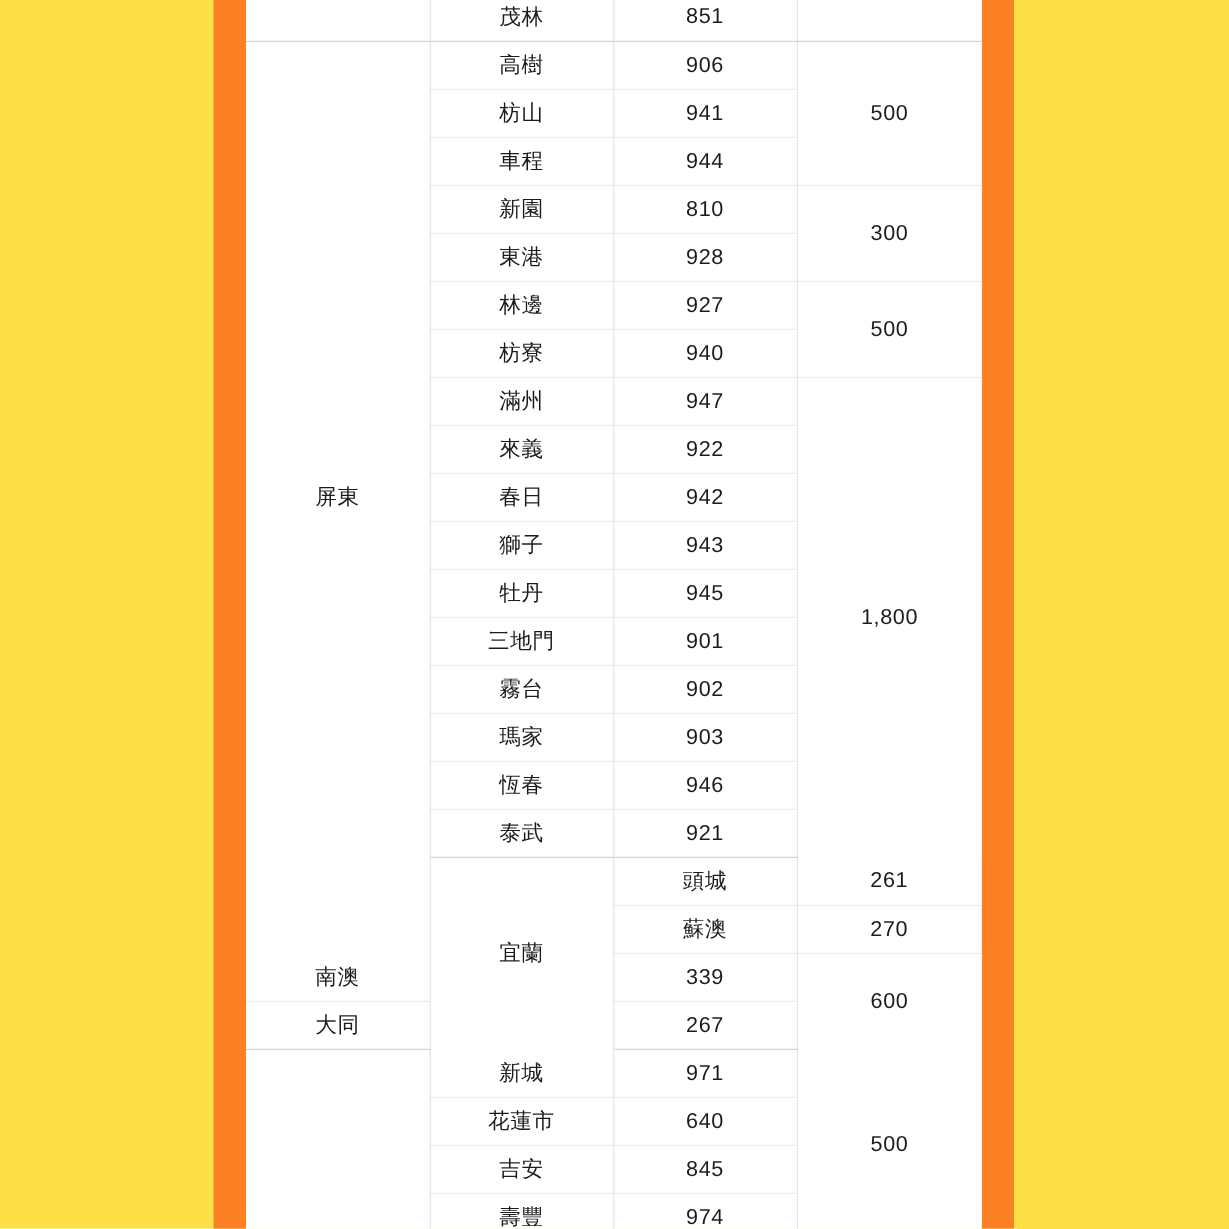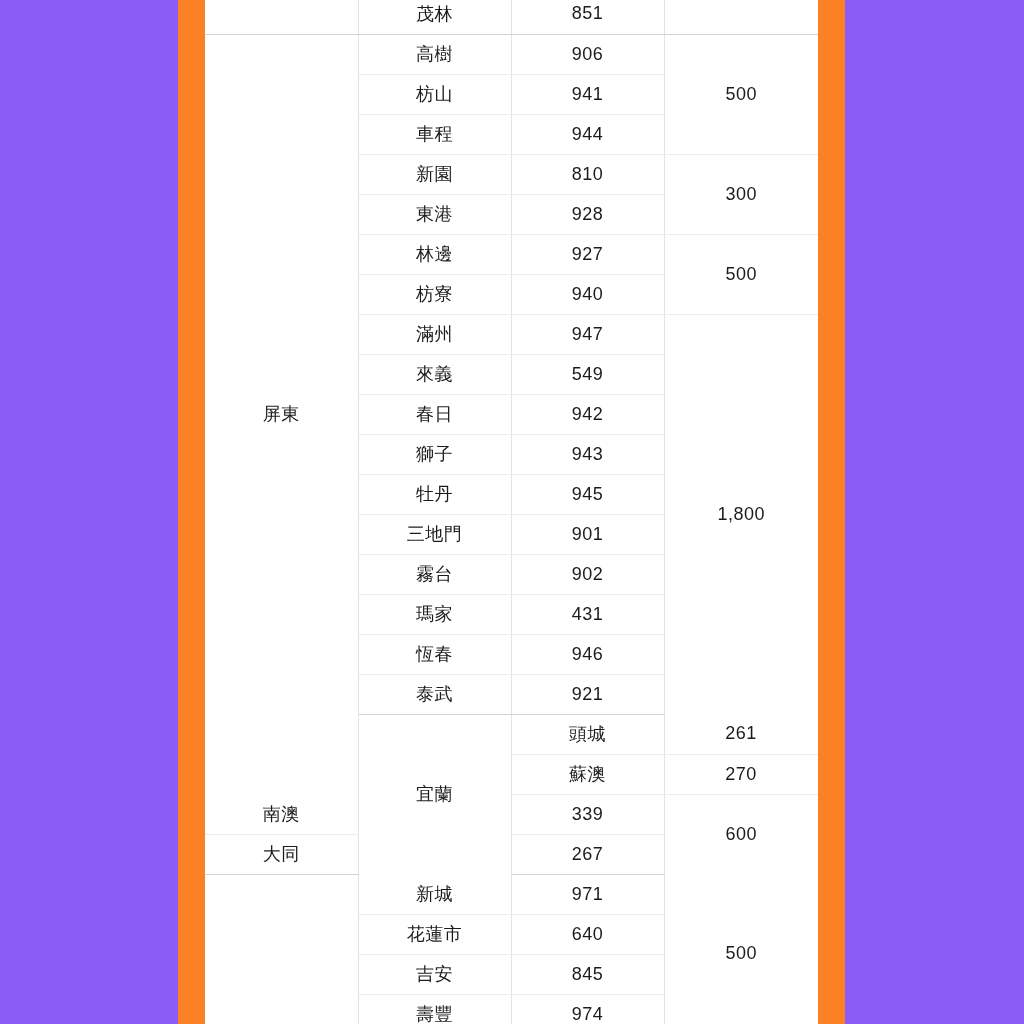--- a/index.html
+++ b/index.html
@@ -5,21 +5,21 @@
   * { margin:0; padding:0; box-sizing:border-box; }
   html, body {
     width:1024px; height:1024px;
     background:#ffffff;
     font-family:"Liberation Sans","DejaVu Sans",sans-serif;
     overflow:hidden;
   }
   #page {
     position:relative;
     width:1024px; height:1024px;
-    background:#8b5cf6;
+    background:#fde047;
   }
   
   .side-bar {
     position:absolute;
     top:0; bottom:0;
     width:27px;
     background:#fb8124;
   }
   .side-bar.left  { left:178px; }
   .side-bar.right { left:818px; }
@@ -124,21 +124,21 @@
             <td class="col-district">枋寮</td>
             <td class="col-zip">940</td>
           </tr>
           <tr>
             <td class="col-district">滿州</td>
             <td class="col-zip">947</td>
             <td class="col-fee" rowspan="10">1,800</td>
           </tr>
           <tr>
             <td class="col-district">來義</td>
-            <td class="col-zip">549</td>
+            <td class="col-zip">922</td>
           </tr>
           <tr>
             <td class="col-district">春日</td>
             <td class="col-zip">942</td>
           </tr>
           <tr>
             <td class="col-district">獅子</td>
             <td class="col-zip">943</td>
           </tr>
           <tr>
@@ -148,21 +148,21 @@
           <tr>
             <td class="col-district">三地門</td>
             <td class="col-zip">901</td>
           </tr>
           <tr>
             <td class="col-district">霧台</td>
             <td class="col-zip">902</td>
           </tr>
           <tr>
             <td class="col-district">瑪家</td>
-            <td class="col-zip">431</td>
+            <td class="col-zip">903</td>
           </tr>
           <tr>
             <td class="col-district">恆春</td>
             <td class="col-zip">946</td>
           </tr>
           <tr class="group-end">
             <td class="col-district">泰武</td>
             <td class="col-zip">921</td>
           </tr>
           <tr>

